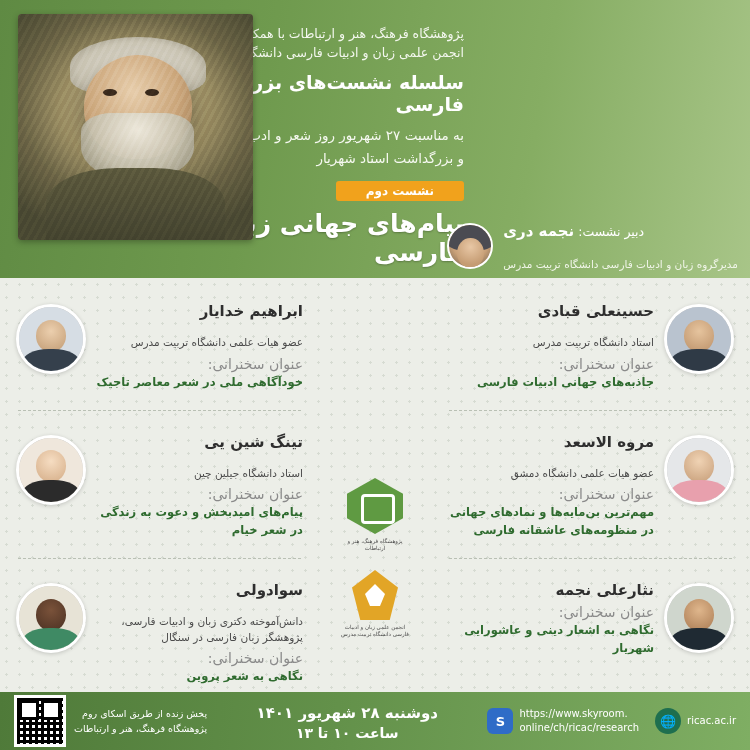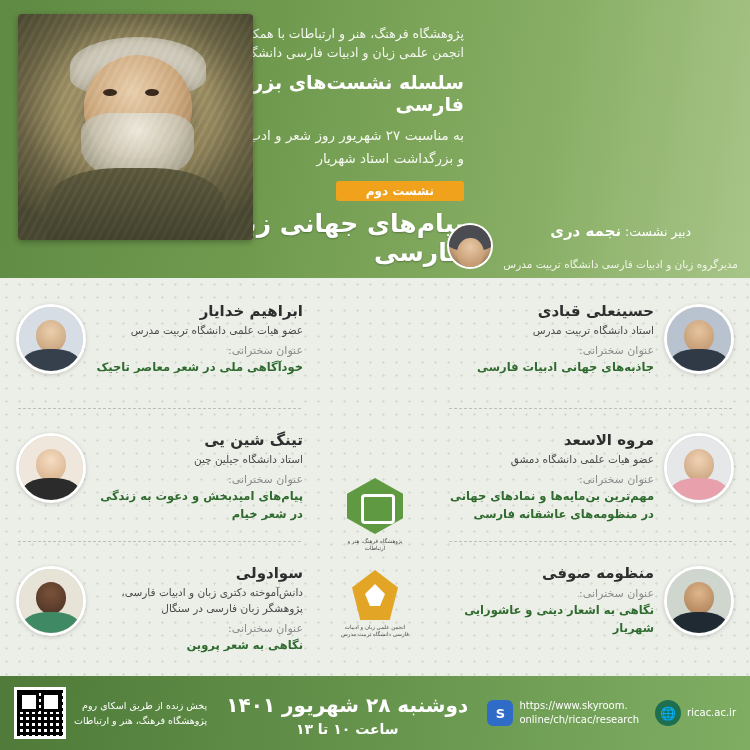--- a/index.html
+++ b/index.html
@@ -116,21 +116,21 @@
     color: #ffffff;
     text-shadow: 0 1px 2px rgba(0,0,0,.25);
   }
 
   .moderator {
     position: absolute;
     right: 12px; bottom: 8px;
     display: flex; align-items: center; gap: 10px;
     color: #fff;
   }
-  .moderator .m-texts { text-align: center; }
+  .moderator .m-texts { text-align: left; }
   .m-line1 { font-size: 12.5px; }
   .m-line1 b { font-size: 15px; }
   .m-line2 { font-size: 10.5px; color: #f0f5e8; margin-top: 18px; }
   .m-photo {
     width: 46px; height: 46px; border-radius: 50%;
     background: radial-gradient(circle at 50% 38%, #e7c6a4 0%, #c9a179 55%, #6b5a45 100%);
     border: 2px solid #fff;
     position: relative; overflow: hidden; flex: none;
   }
   .m-photo::after {
@@ -184,22 +184,22 @@
   .sp-photo .head {
     position:absolute; left:26%; top:20%; width:48%; height:50%;
     border-radius:50%;
   }
   .sp-photo .shoulders {
     position:absolute; left:4%; top:66%; width:92%; height:48%;
     border-radius:45% 45% 0 0;
   }
   .sp-texts { flex: 1; text-align: right; padding-top: 4px; }
   .sp-name { font-size: 15px; font-weight: bold; color: #2e2e2e; }
-  .sp-role { font-size: 10.5px; color: #4a4a4a; line-height: 1.5; margin-top: 3px; }
-  .sp-label { font-size: 11px; color: #8a8a8a; margin-top: 5px; }
+  .sp-role { font-size: 10.5px; color: #4a4a4a; line-height: 1.5; margin-top: 15px; }
+  .sp-label { font-size: 14px; color: #8a8a8a; margin-top: 5px; }
   .sp-talk { font-size: 11.5px; font-weight: bold; color: #2f6b2f; line-height: 1.55; margin-top: 2px; }
 
   .sep {
     height: 1px;
     border-top: 1px dashed #b9c0b4;
     margin: 2px 6px;
   }
 
   
   .center-logos {
@@ -248,21 +248,21 @@
   .f-links { display: flex; align-items: center; gap: 16px; direction: ltr; }
   .f-item { display: flex; align-items: center; gap: 6px; }
   .f-icon {
     width: 26px; height: 26px; border-radius: 6px; background: #2f6cc7;
     display: flex; align-items: center; justify-content: center;
     font-size: 13px; color: #fff; font-weight: bold; flex: none;
   }
   .f-icon.globe { background: #1e6f4f; border-radius: 50%; }
   .f-text { font-size: 10px; line-height: 1.4; color: #fff; text-align: left; }
   .f-center { flex: 1; text-align: center; }
-  .f-date { font-size: 20px; font-weight: bold; line-height: 1.6; }
+  .f-date { font-size: 15px; font-weight: bold; line-height: 1.6; }
   .f-time { font-size: 14px; font-weight: bold; }
   .f-right { display: flex; align-items: center; gap: 8px; }
   .f-note { font-size: 9.5px; line-height: 1.6; text-align: right; }
   .qr {
     width: 52px; height: 52px; background: #fff; flex: none;
     padding: 3px;
   }
   .qr-inner {
     width: 100%; height: 100%;
     background:
@@ -360,21 +360,21 @@
 
         <div class="sep"></div>
 
         <div class="speaker">
           <div class="sp-photo">
             <div class="bg" style="background:#cfd6cd"></div>
             <div class="head" style="background:radial-gradient(circle at 50% 35%,#dfb68c,#a97a52)"></div>
             <div class="shoulders" style="background:#1f2a33"></div>
           </div>
           <div class="sp-texts">
-            <div class="sp-name">منظومه صوفی</div>
+            <div class="sp-name">نثارعلی نجمه</div>
             <div class="sp-label">عنوان سخنرانی:</div>
             <div class="sp-talk">نگاهی به اشعار دینی و عاشورایی شهریار</div>
           </div>
         </div>
       </div>
 
       <div class="col">
 
         <div class="speaker">
           <div class="sp-texts">

